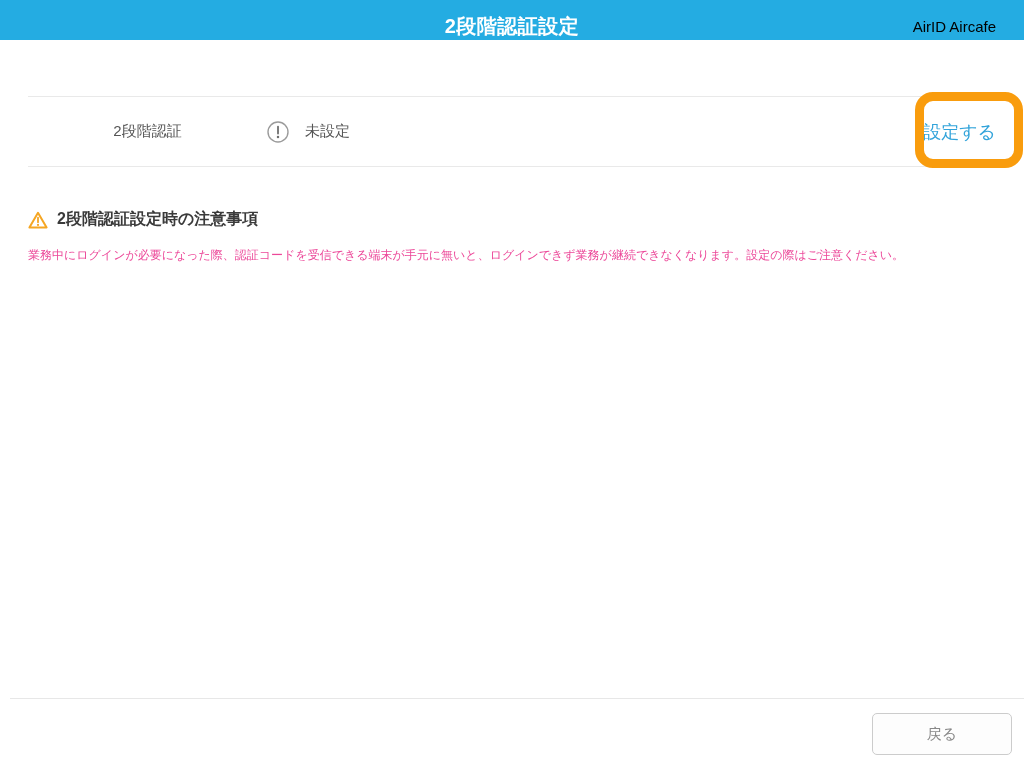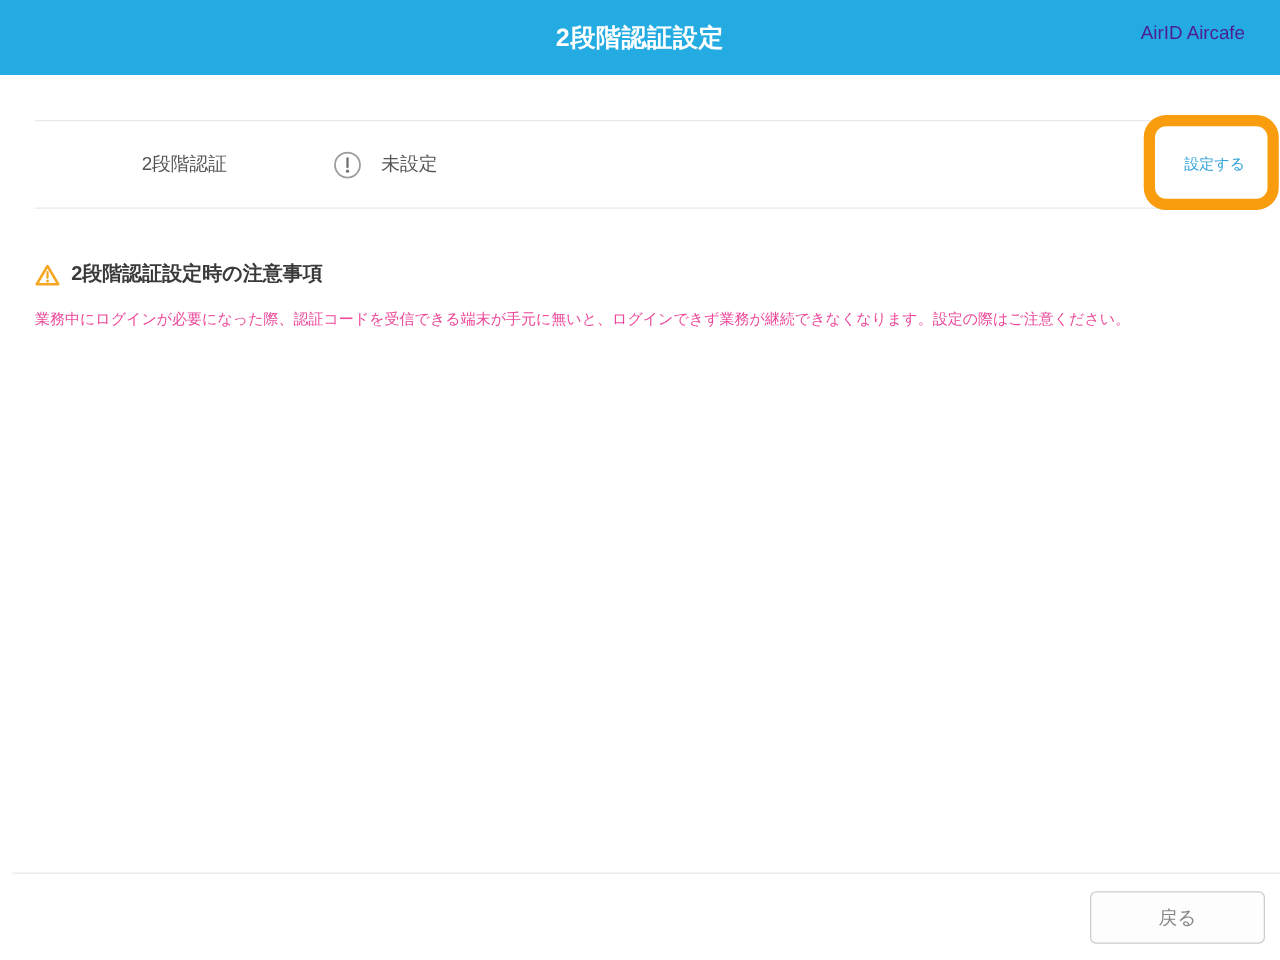--- a/index.html
+++ b/index.html
@@ -8,46 +8,46 @@
     font-family: "Liberation Sans", "DejaVu Sans", sans-serif;
     background: #ffffff;
     position: relative;
     overflow: hidden;
     color: #555;
   }
   .app { width: 1024px; height: 768px; position: relative; background: #fff; }
 
   
   .header {
-    position: absolute; top: 0; left: 0; right: 0; height: 60px;
+    position: absolute; top: 0; left: 0; right: 0; height: 40px;
     background: var(--header-bg, #24ACE2);
-    display: flex; align-items: center; justify-content: center;
+    display: flex; align-items: flex-end; justify-content: center;
   }
   .header-title {
     color: #fff; font-size: 20px; font-weight: bold; letter-spacing: 0.5px;
   }
   .header-account {
     position: absolute; right: 28px; top: 0; height: 52px;
     display: flex; align-items: center;
-    color: #4c1d95; font-size: 15px;
+    color: #000000; font-size: 15px;
   }
 
   
   .setting-row {
     position: absolute; top: 96px; left: 28px; right: 28px; height: 71px;
     border-top: 1px solid #e9e9e9; border-bottom: 1px solid #e9e9e9;
     display: flex; align-items: center; text-align: center;
   }
   .row-label { width: 239px; font-size: 15px; color: #555; }
   .row-status { display: flex; align-items: center; gap: 16px; font-size: 15px; color: #555; }
   .status-icon { display: inline-flex; width: 22px; height: 22px; }
   .row-action {
     margin-left: auto;
     color: var(--link, #31A3DA);
-    font-size: 12px; text-decoration: none; cursor: pointer;
+    font-size: 18px; text-decoration: none; cursor: pointer;
     padding-right: 0px;
   }
 
   
   .notice { position: absolute; top: 209px; left: 28px; width: 962px; }
   .notice-heading {
     display: flex; align-items: center; gap: 9px;
     font-size: 16px; font-weight: bold; color: #3a3a3a; text-align: center;
   }
   .warning-icon { display: inline-flex; width: 20px; height: 20px; }

